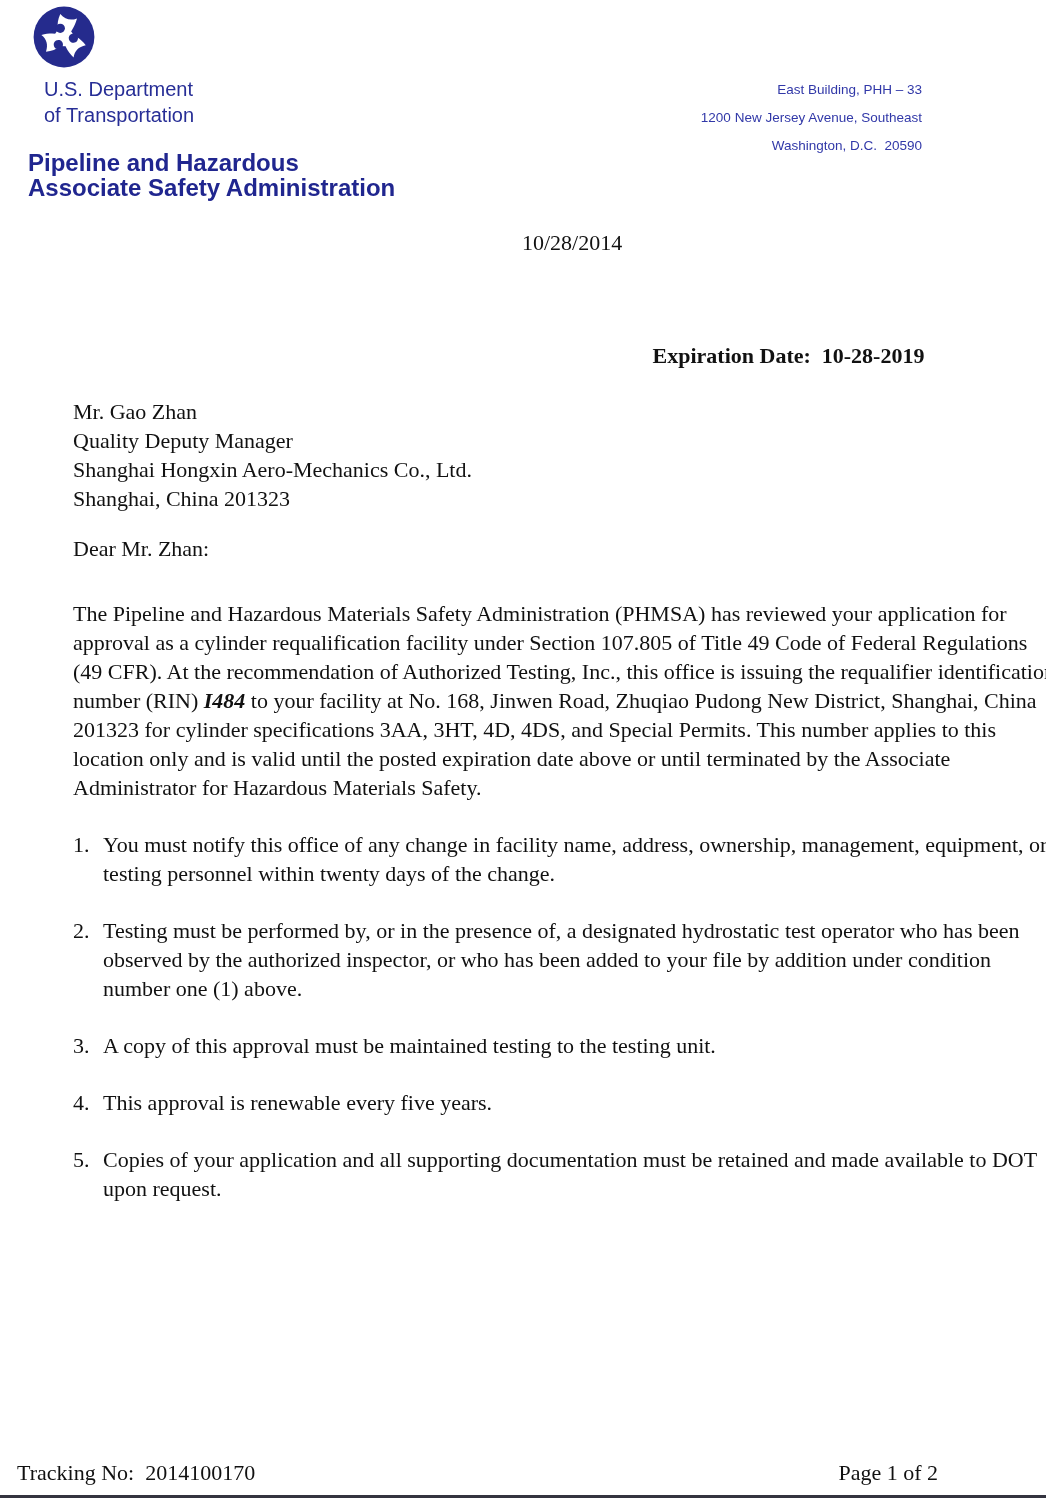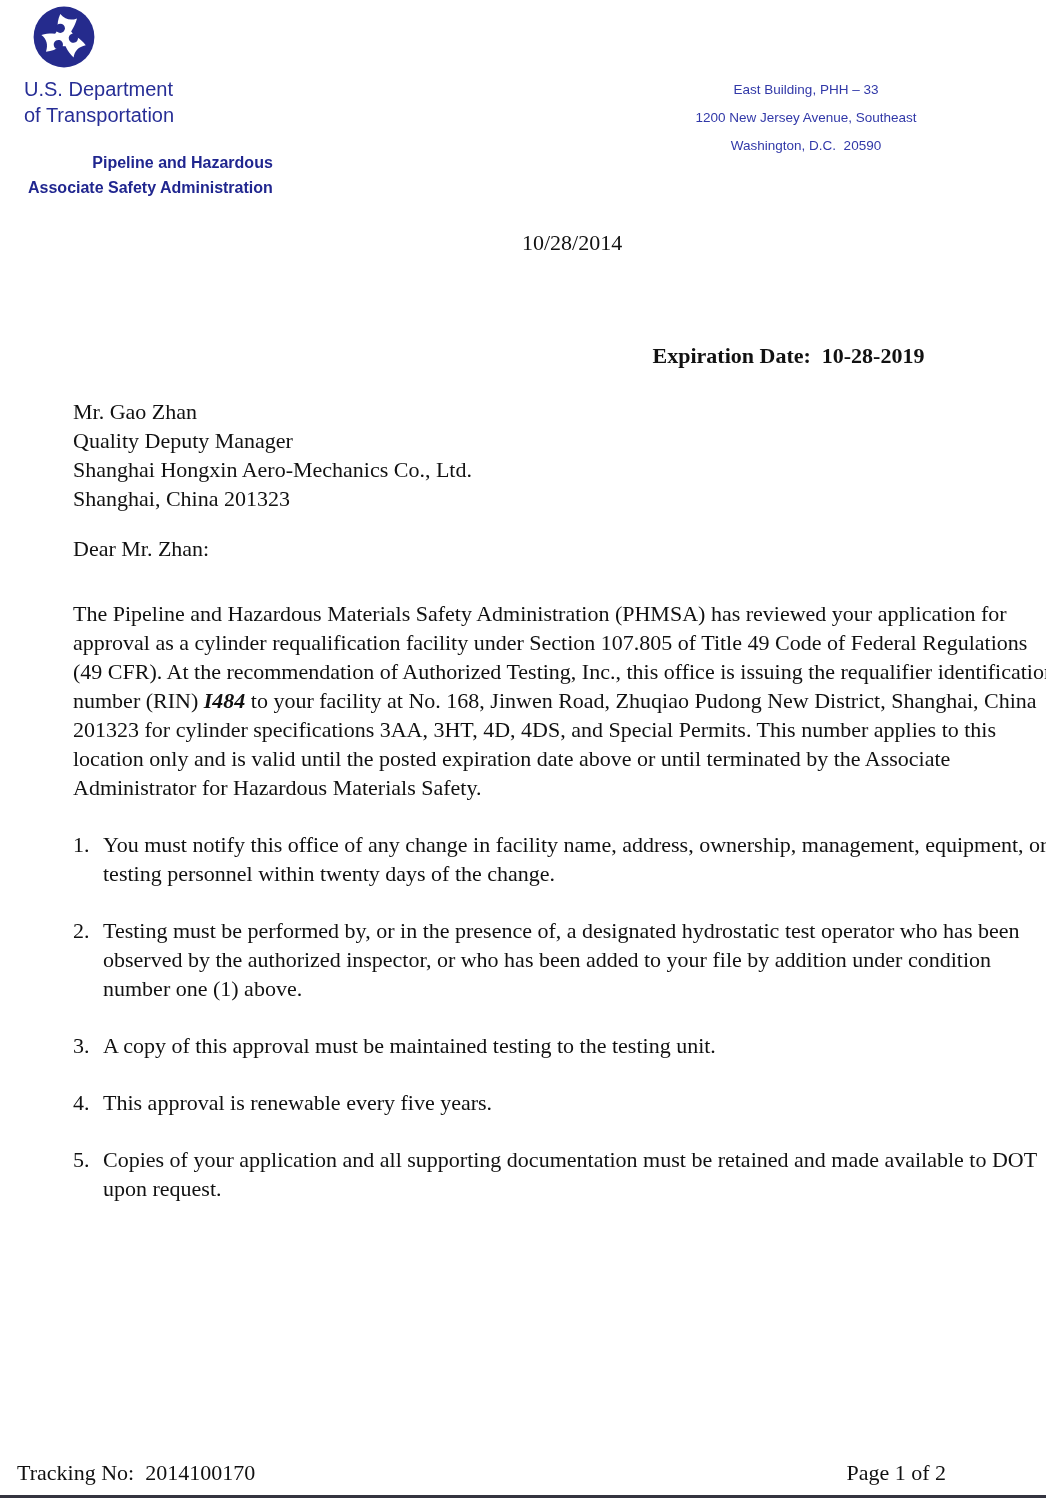--- a/index.html
+++ b/index.html
@@ -10,32 +10,32 @@
     background:#ffffff;
     font-family:"Liberation Serif", serif;
     color:#111111;
     overflow:hidden;
   }
   .t { white-space:pre-wrap; }
 
   
   .logo { position:absolute; left:33px; top:6px; width:62px; height:62px; }
   .dept {
-    position:absolute; left:24px; top:76px;
+    position:absolute; left:44px; top:76px;
     font-family:"Liberation Sans", sans-serif;
     font-size:20px; line-height:26px; color:#272e96;
   }
   .admin {
     position:absolute; left:28px; top:150px;
     font-family:"Liberation Sans", sans-serif;
-    font-weight:bold; font-size:16px; line-height:25px; color:#20268f;text-align:right;
+    font-weight:bold; font-size:24px; line-height:25px; color:#20268f;
   }
   .office-addr {
     position:absolute; left:690px; top:76px; width:232px;
-    text-align:center;
+    text-align:right;
     font-family:"Liberation Sans", sans-serif;
     font-size:13.5px; line-height:28px; color:#3138a8;
   }
 
   
   .body {
     position:absolute; left:28px; top:228px; width:982px;
     font-size:22px; line-height:29px;margin-left:45px;
   }
   .date-line { margin-left:449px; margin-bottom:84px; }
@@ -48,21 +48,21 @@
   .cond .num  { flex:0 0 30px; }
   .cond .txt  { flex:1 1 auto; }
   .rin-bold { font-weight:bold;font-style:italic; }
 
   
   .footer-tracking {
     position:absolute; left:17px; top:1458px;
     font-size:22px; line-height:29px;
   }
   .footer-page {
-    position:absolute; right:100px; top:1458px;
+    position:absolute; right:108px; top:1458px;
     font-size:22px; line-height:29px;
   }
   .bottom-edge {
     position:absolute; left:0; bottom:0; width:100%; height:3px;
     background:#34343f;
   }
 </style>
 </head>
 <body>
 

